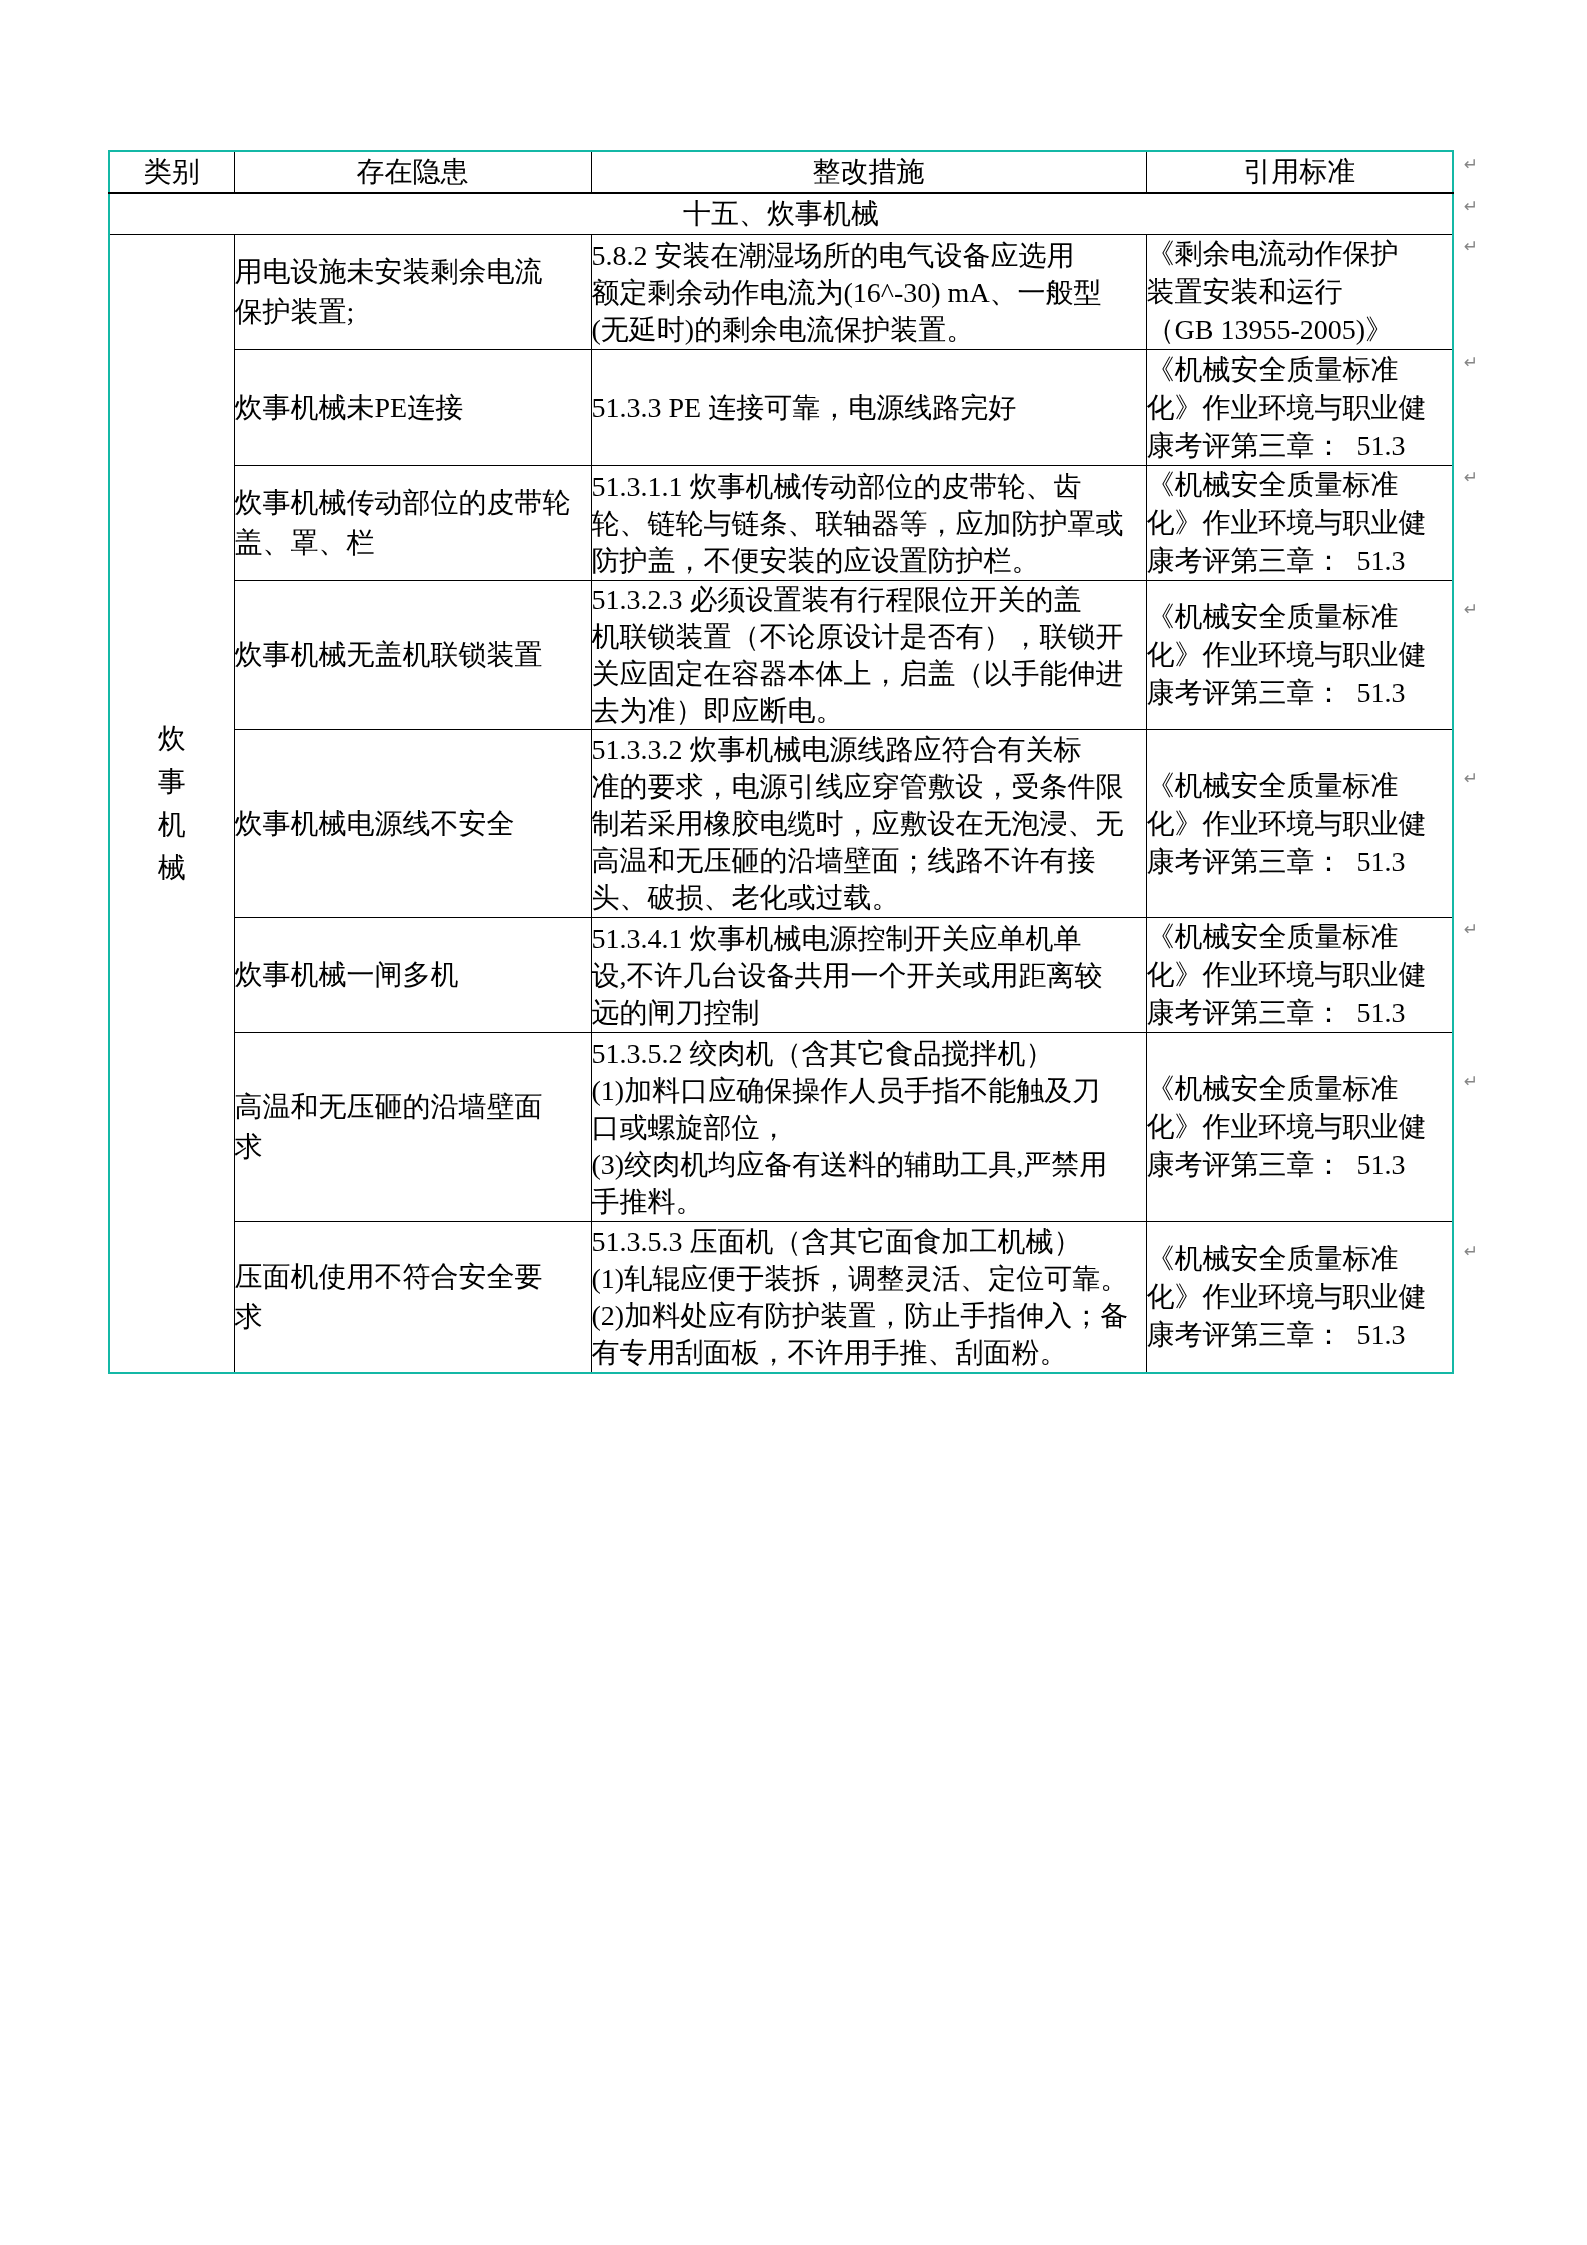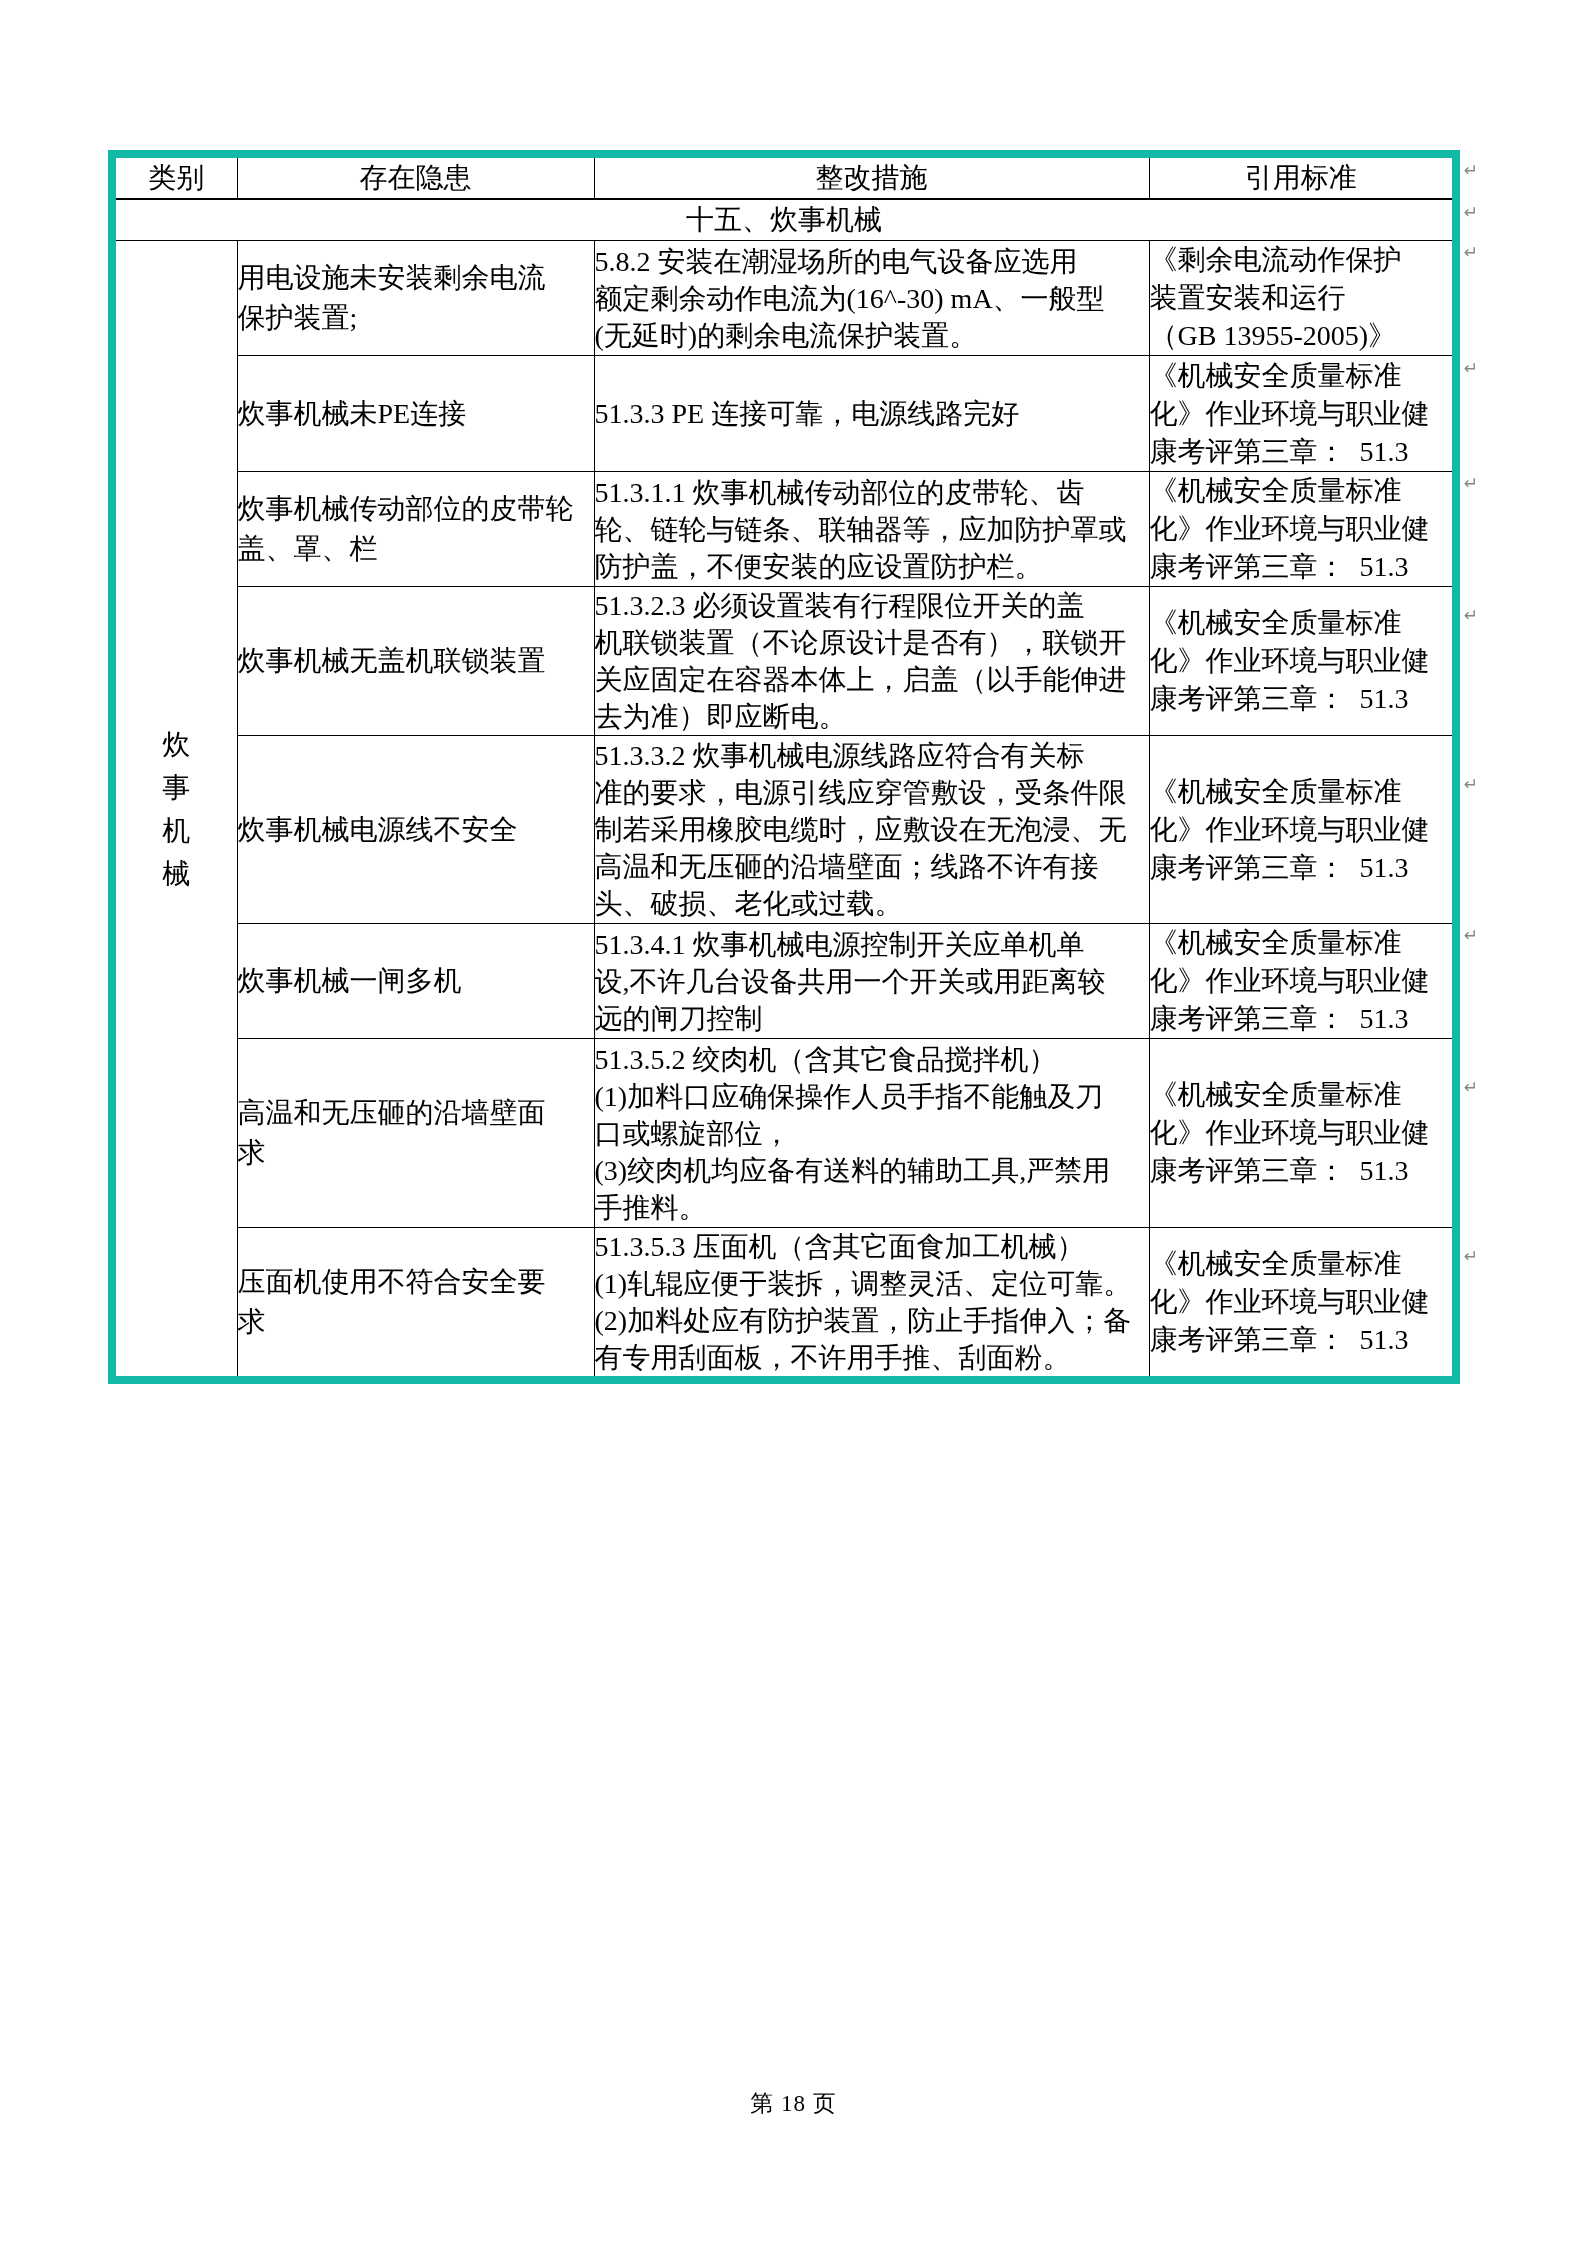--- a/index.html
+++ b/index.html
@@ -4,21 +4,21 @@
 <style>
   html,body{margin:0;padding:0;background:#ffffff;}
   .page{
     position:relative;width:1587px;height:2245px;background:#ffffff;
     font-family:"Liberation Serif","DejaVu Serif",serif;color:#000;
     overflow:hidden;
   }
   table.doc-table{
     position:absolute;left:108px;top:150px;width:1344px;
     border-collapse:collapse;table-layout:fixed;
-    border:8px solid #14b8a6;
+    border:2px solid #14b8a6;
     padding-left:45px;
   }
   .doc-table th,.doc-table td{
     border:1px solid #000;font-weight:normal;padding:0;
     font-size:28px;vertical-align:middle;
   }
   tr.header-row th{height:40px;text-align:center;border-bottom:2px solid #000;}
   tr.section-row td{height:40px;text-align:center;}
   tr.r1{height:112px;} tr.r2{height:116px;} tr.r3{height:115px;}
   tr.r4{height:149px;} tr.r5{height:188px;} tr.r6{height:113px;}
@@ -212,15 +212,14 @@
 化》作业环境与职业健
 康考评第三章：  51.3</div>
           <span class="pmark">↵</span>
         </div>
       </td>
     </tr>
 
   </tbody>
     </table>
 
-  <div class="footer">第 18 页</div>
 
 </div>
 
 </body></html>

